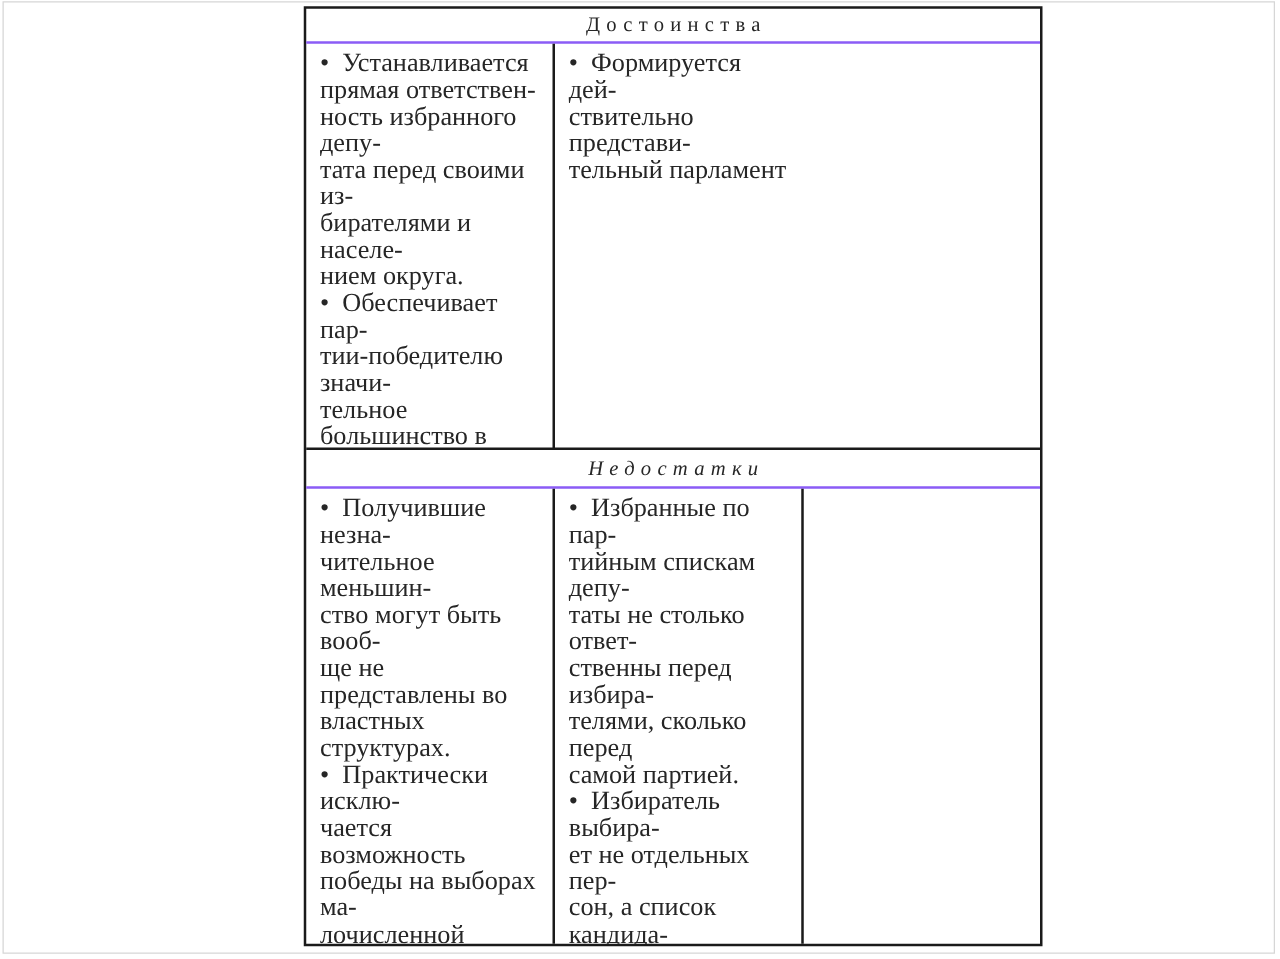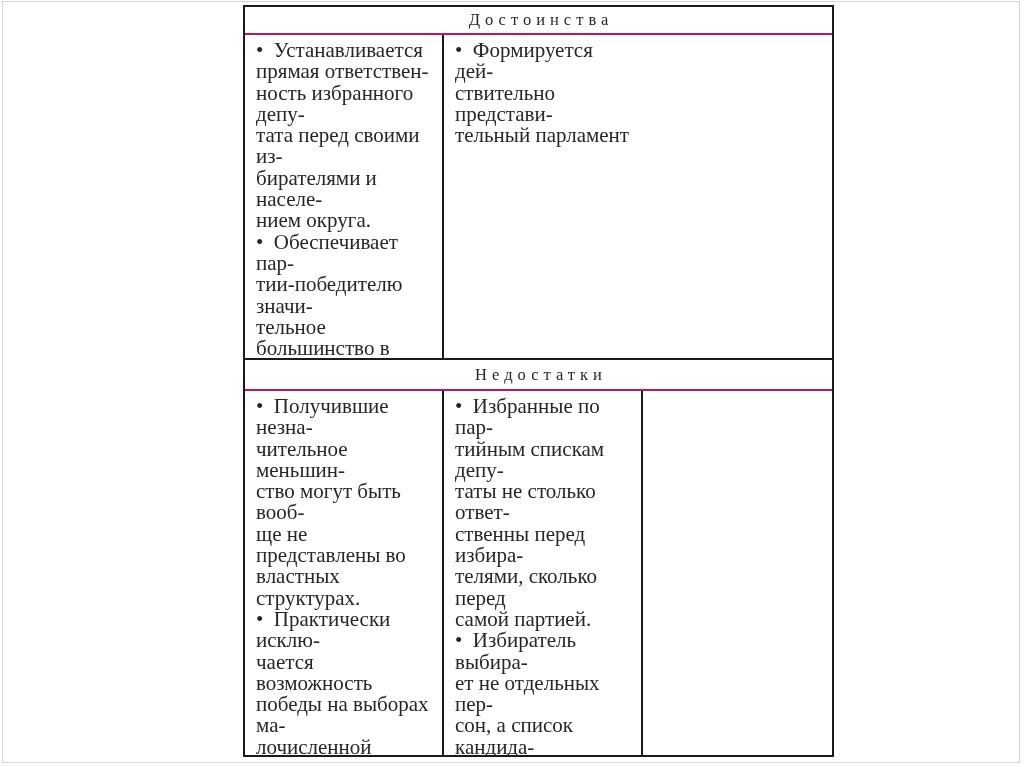--- a/index.html
+++ b/index.html
@@ -27,32 +27,33 @@
     height: 752px;
     box-sizing: border-box;
     border: 2px solid #1a1a1a;
     display: grid;
     grid-template-columns: 199px 199px 189px;
     grid-template-rows: 28px 325px 31px 364px;
     color: #262626;
   }
   .hdr {
     grid-column: 1 / -1;
-    border-bottom: 2px solid #be185d;
+    border-bottom: 2px solid #8b5cf6;
     display: flex;
     align-items: center;
     justify-content: center;
     font-size: 16.5px;
     letter-spacing: 5px;
     padding-left: 5px; 
     box-sizing: border-box;
   }
   .hdr.second {
     border-top: 2px solid #1a1a1a;
     margin-top: -2px;
+    font-style: italic;
   }
   .cell {
     box-sizing: border-box;
     padding: 5px 8px 0 11px;
     font-size: 21px;
     line-height: 21.3px;
     white-space: pre-wrap;
     overflow: hidden;
   }
   .cell.mid, .cell.first {

